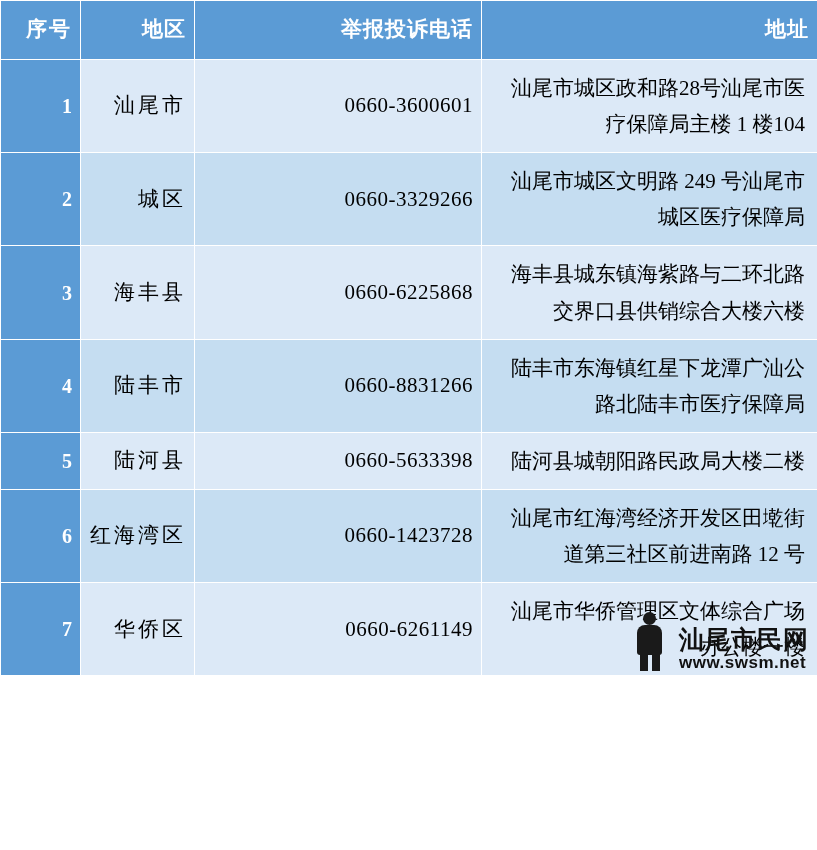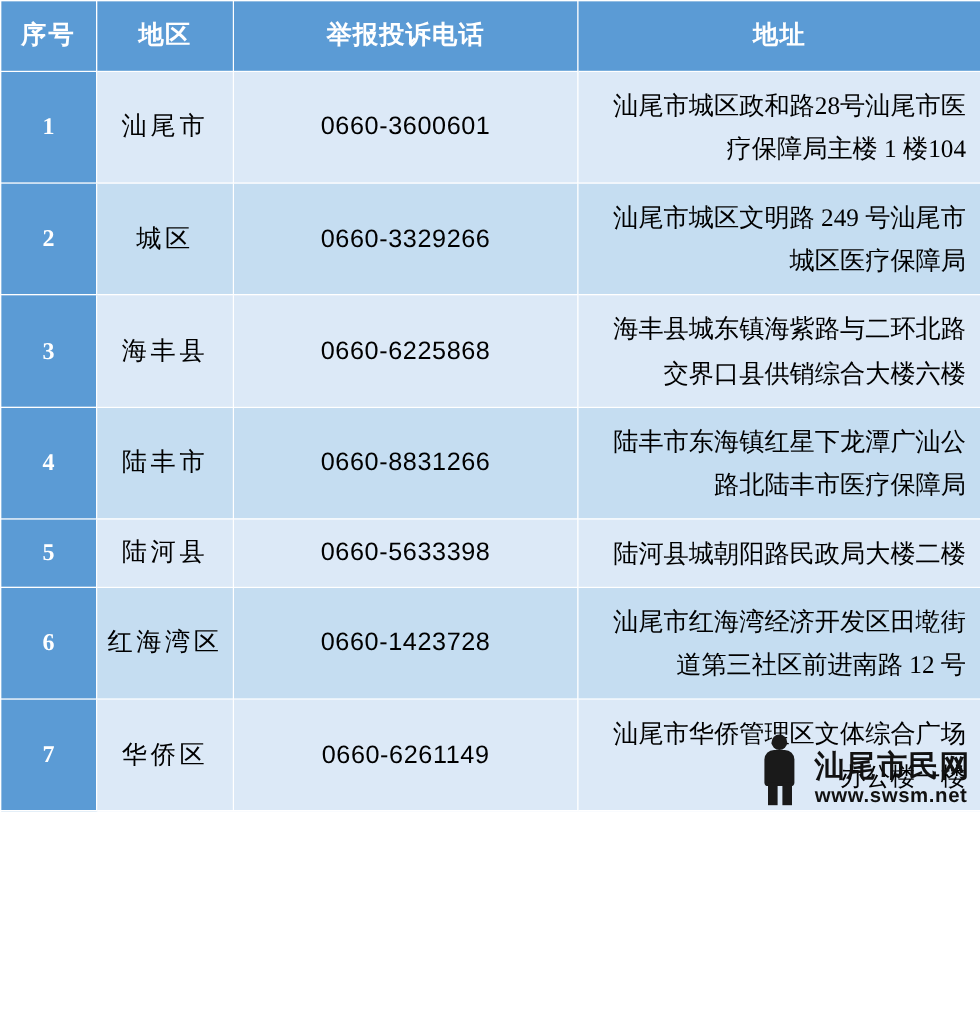--- a/index.html
+++ b/index.html
@@ -24,21 +24,21 @@
     table-layout: fixed;
   }
   table.report-table col.c0 { width: 80px; }
   table.report-table col.c1 { width: 114px; }
   table.report-table col.c2 { width: 287px; }
   table.report-table col.c3 { width: 336px; }
 
   table.report-table th,
   table.report-table td {
     border: 1px solid #ffffff;
-    text-align: center;
+    text-align: right;
     vertical-align: middle;
     font-size: 21px;
     line-height: 1.6;
     padding: 6px 8px;
   }
   thead th {
     background: #5b9bd5;
     color: #ffffff;
     font-weight: bold;
     height: 46px;
@@ -56,21 +56,21 @@
   tbody tr.odd td.body-cell {
     background: #dce9f7;
     color: #000000;
   }
   tbody tr.even td.body-cell {
     background: #c5ddf1;
     color: #000000;
   }
   tbody td.region { letter-spacing: 3px; }
   tbody td.phone {
-    font-family: Liberation Sans, sans-serif;
+    font-family: Liberation Serif, serif;
     letter-spacing: 0.5px;
   }
   tbody td.address {
     text-align: right;
     line-height: 1.72;
     padding: 10px 12px;
   }
 
   
   .watermark {

